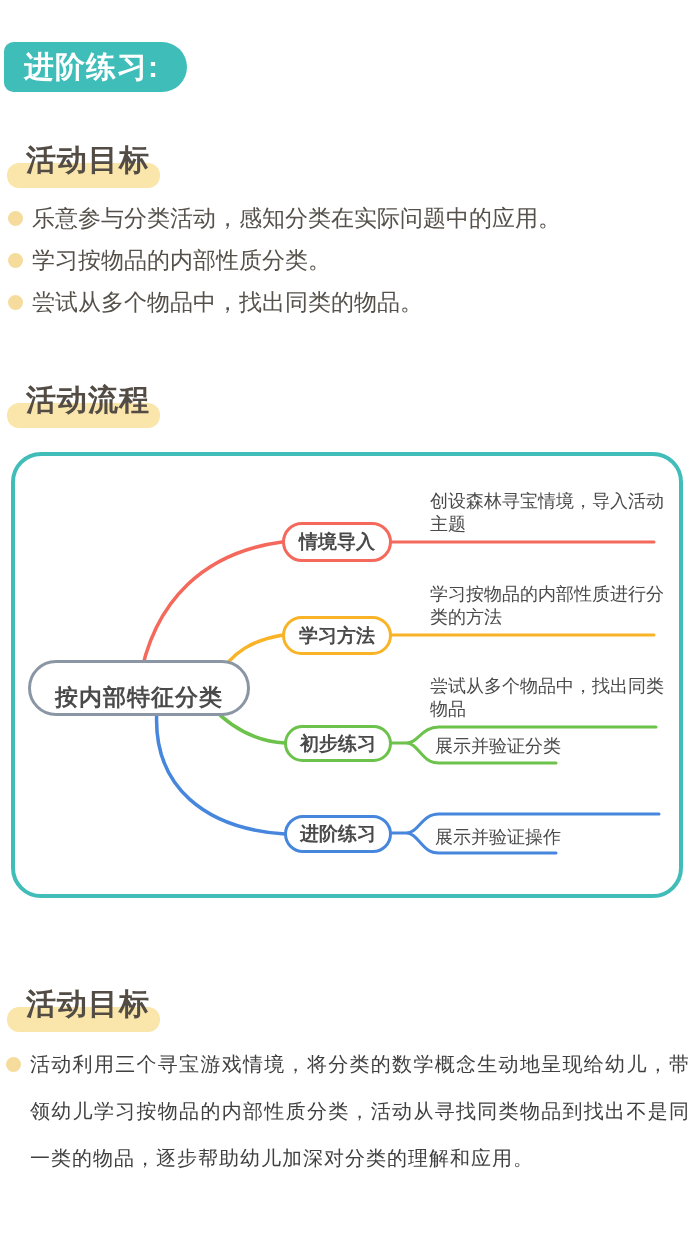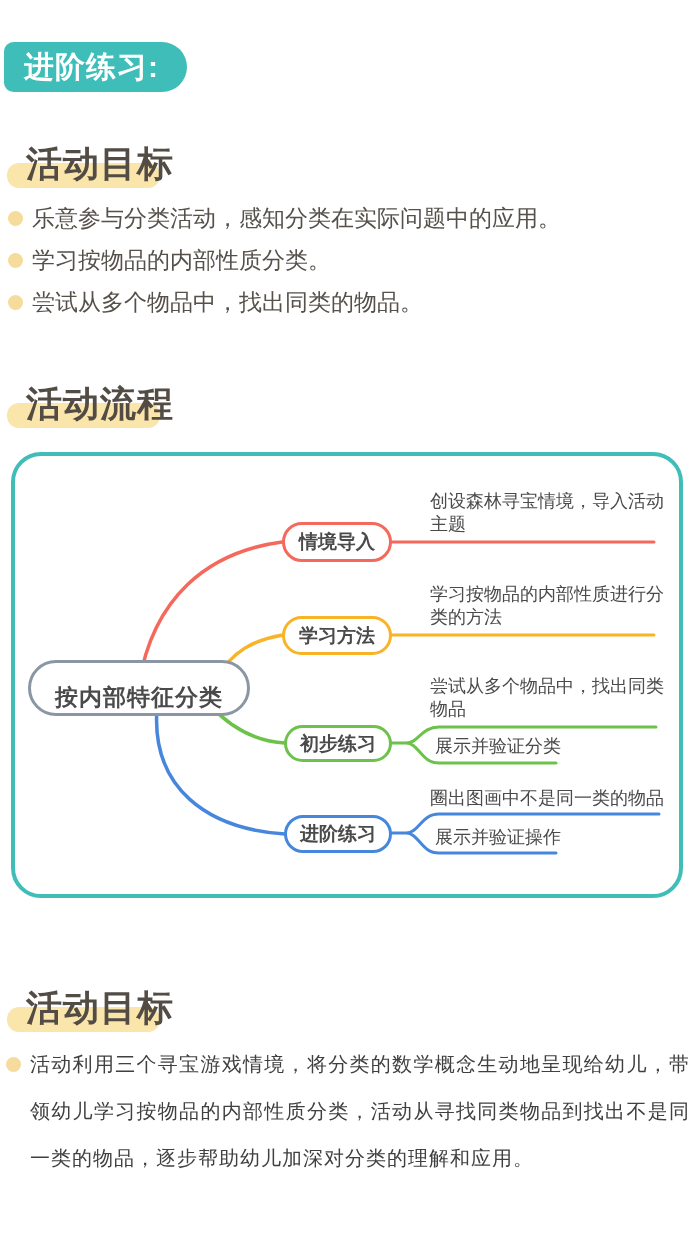--- a/index.html
+++ b/index.html
@@ -8,21 +8,21 @@
 
   
   .badge{position:absolute;left:4px;top:42px;height:50px;line-height:50px;
          background:#3fbdb9;color:#ffffff;font-size:30px;font-weight:700;
          padding:0 28px 0 20px;border-radius:10px 26px 26px 10px;letter-spacing:1px;}
 
   
   .sec-head{position:absolute;left:26px;width:260px;height:44px;}
   .sec-head .hl{position:absolute;left:-19px;top:23px;width:153px;height:25px;
                 background:#fae5ab;border-radius:12px;}
-  .sec-head h2{position:relative;margin:0;font-size:36px;font-weight:700;color:#524c45;letter-spacing:1px;}
+  .sec-head h2{position:relative;margin:0;font-size:30px;font-weight:700;color:#524c45;letter-spacing:1px;}
 
   
   .goals{position:absolute;left:6px;top:201px;margin:2px;padding:0;list-style:none;}
   .goals li{position:relative;height:30px;line-height:30px;margin-bottom:12px;
             padding-left:24px;font-size:23px;font-weight:500;color:#55504a;white-space:nowrap;}
   .dot{position:absolute;left:0;top:8px;width:15px;height:15px;border-radius:50%;background:#f6dc9c;}
 
   
   .map{position:absolute;left:11px;top:452px;width:672px;height:446px;
        border:4px solid #40bdb8;border-radius:30px;background:#fff;box-sizing:border-box;}
@@ -114,21 +114,20 @@
       <span>初步练习</span>
     </div>
     <div class="node b-node n3">
       <span>进阶练习</span>
     </div>
 
     <div class="leaf t-red">创设森林寻宝情境，导入活动主题</div>
     <div class="leaf t-yel">学习按物品的内部性质进行分类的方法</div>
     <div class="leaf t-grn1">尝试从多个物品中，找出同类物品</div>
     <div class="leaf t-grn2">展示并验证分类</div>
-    <div class="leaf t-blu1">圈出图画中不是同一类的物品</div>
     <div class="leaf t-blu2">展示并验证操作</div>
   </div>
 
   <div class="sec-head" style="top:984px">
     <span class="hl"></span>
     <h2>活动目标</h2>
   </div>
   <div class="para-wrap">
     <span class="dot"></span>
     <p class="para">活动利用三个寻宝游戏情境，将分类的数学概念生动地呈现给幼儿，带领幼儿学习按物品的内部性质分类，活动从寻找同类物品到找出不是同一类的物品，逐步帮助幼儿加深对分类的理解和应用。</p>

